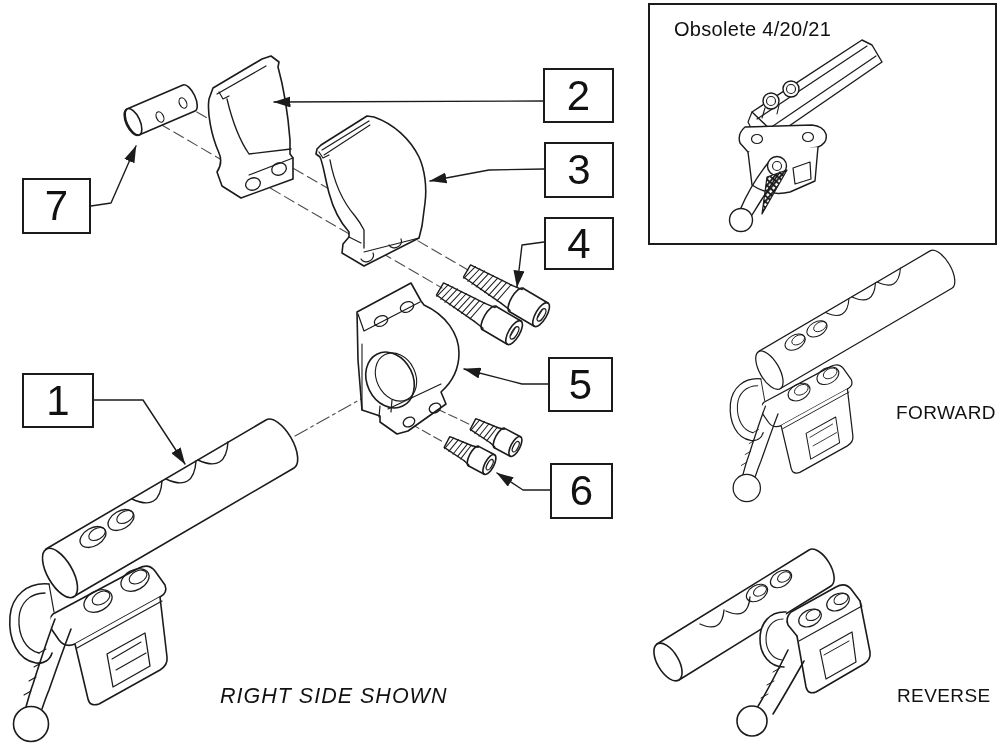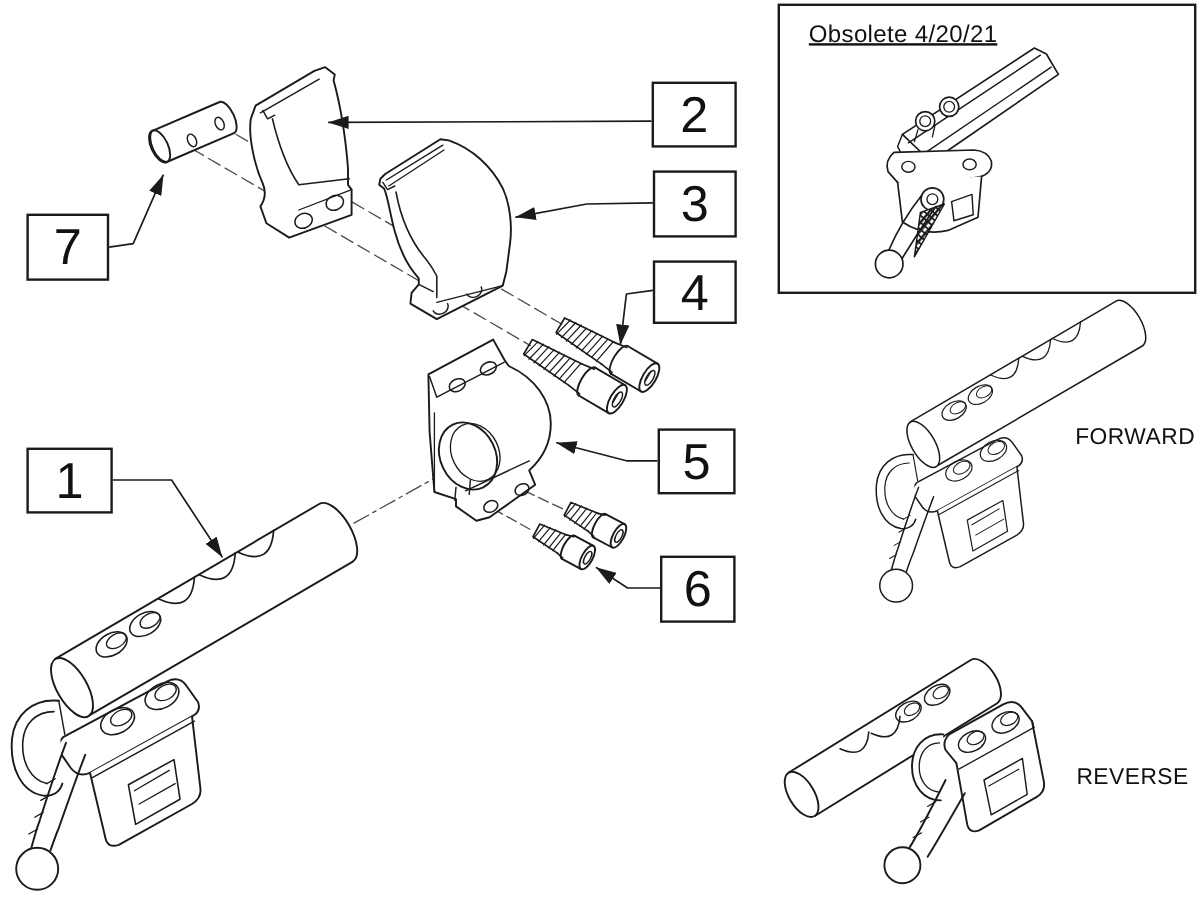--- a/index.html
+++ b/index.html
@@ -12,24 +12,24 @@
   .callout{
     position:absolute;background:#ffffff;border:2px solid #1b1b1b;
     display:flex;align-items:center;justify-content:center;
     font-size:42px;line-height:1;color:#111;z-index:5;
   }
   .inset-frame{
     position:absolute;left:648px;top:3px;width:345px;height:238px;
     border:2px solid #1b1b1b;background:transparent;z-index:1;
   }
   .inset-title{
-    position:absolute;left:24px;top:13px;font-size:20px;color:#111;letter-spacing:0.3px;text-decoration:underline;
+    position:absolute;left:24px;top:13px;font-size:20px;color:#111;letter-spacing:0.3px;
   }
   .side-label{
-    position:absolute;font-size:19px;letter-spacing:0.4px;color:#111;z-index:4;
+    position:absolute;font-size:19px;letter-spacing:0.4px;color:#111;z-index:4;margin-top:48px;
   }
   .caption{
     position:absolute;left:220px;top:684px;font-size:21.5px;font-style:italic;
     letter-spacing:1px;color:#111;z-index:4;
   }
   .lbl-forward{left:896px;top:354px;}
   .lbl-reverse{left:897px;top:637px;text-align:center;}
 </style>
 </head>
 <body>
@@ -275,14 +275,15 @@
   <div class="callout" style="left:22px;top:178px;width:65px;height:52px;">
     <span>7</span>
   </div>
 
   <div class="inset-frame">
     <span class="inset-title">Obsolete 4/20/21</span>
   </div>
 
   <span class="side-label lbl-forward">FORWARD</span>
   <span class="side-label lbl-reverse">REVERSE</span>
+  <span class="caption">RIGHT SIDE SHOWN</span>
 
 </div>
 
 </body></html>

